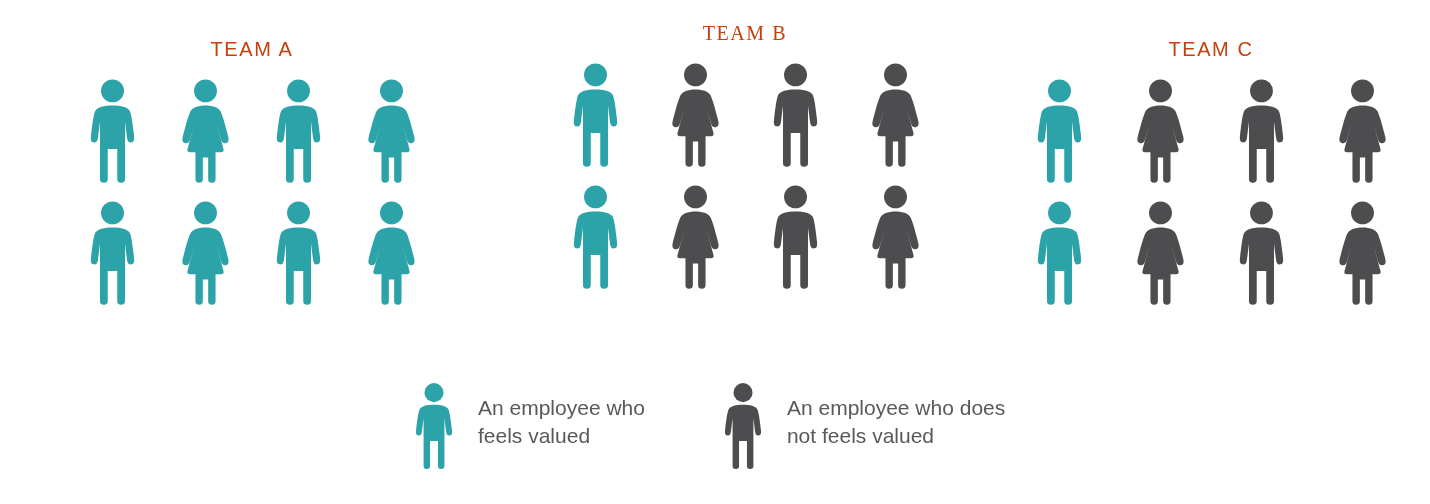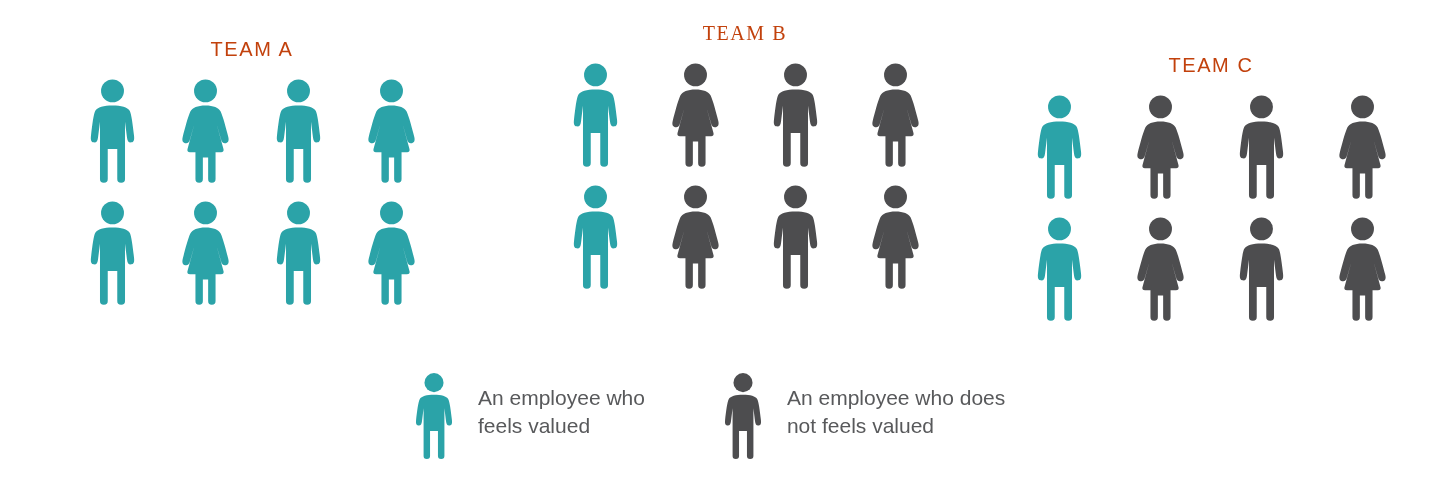--- a/index.html
+++ b/index.html
@@ -31,30 +31,30 @@
     height:108px;
     display:flex;
     align-items:flex-end;
     justify-content:center;
   }
   .cell svg{display:block;}
 
   
   #team-a{left:66px;top:38px;}
   #team-b{left:545px;top:22px;font-family:Liberation Serif, serif;}
-  #team-c{left:1009px;top:54px;}
+  #team-c{left:1009px;top:38px;}
 
   #team-b .cell{width:100px;}
   #team-c .cell{width:101px;}
 
   
   .legend{
     position:absolute;
     left:412px;
-    top:362px;
+    top:372px;
     display:flex;
     align-items:center;
     column-gap:76px;
   }
   .legend-item{
     display:flex;
     align-items:center;
     column-gap:22px;
   }
   .legend-icon{width:44px;height:100px;display:flex;align-items:flex-end;justify-content:center;}

